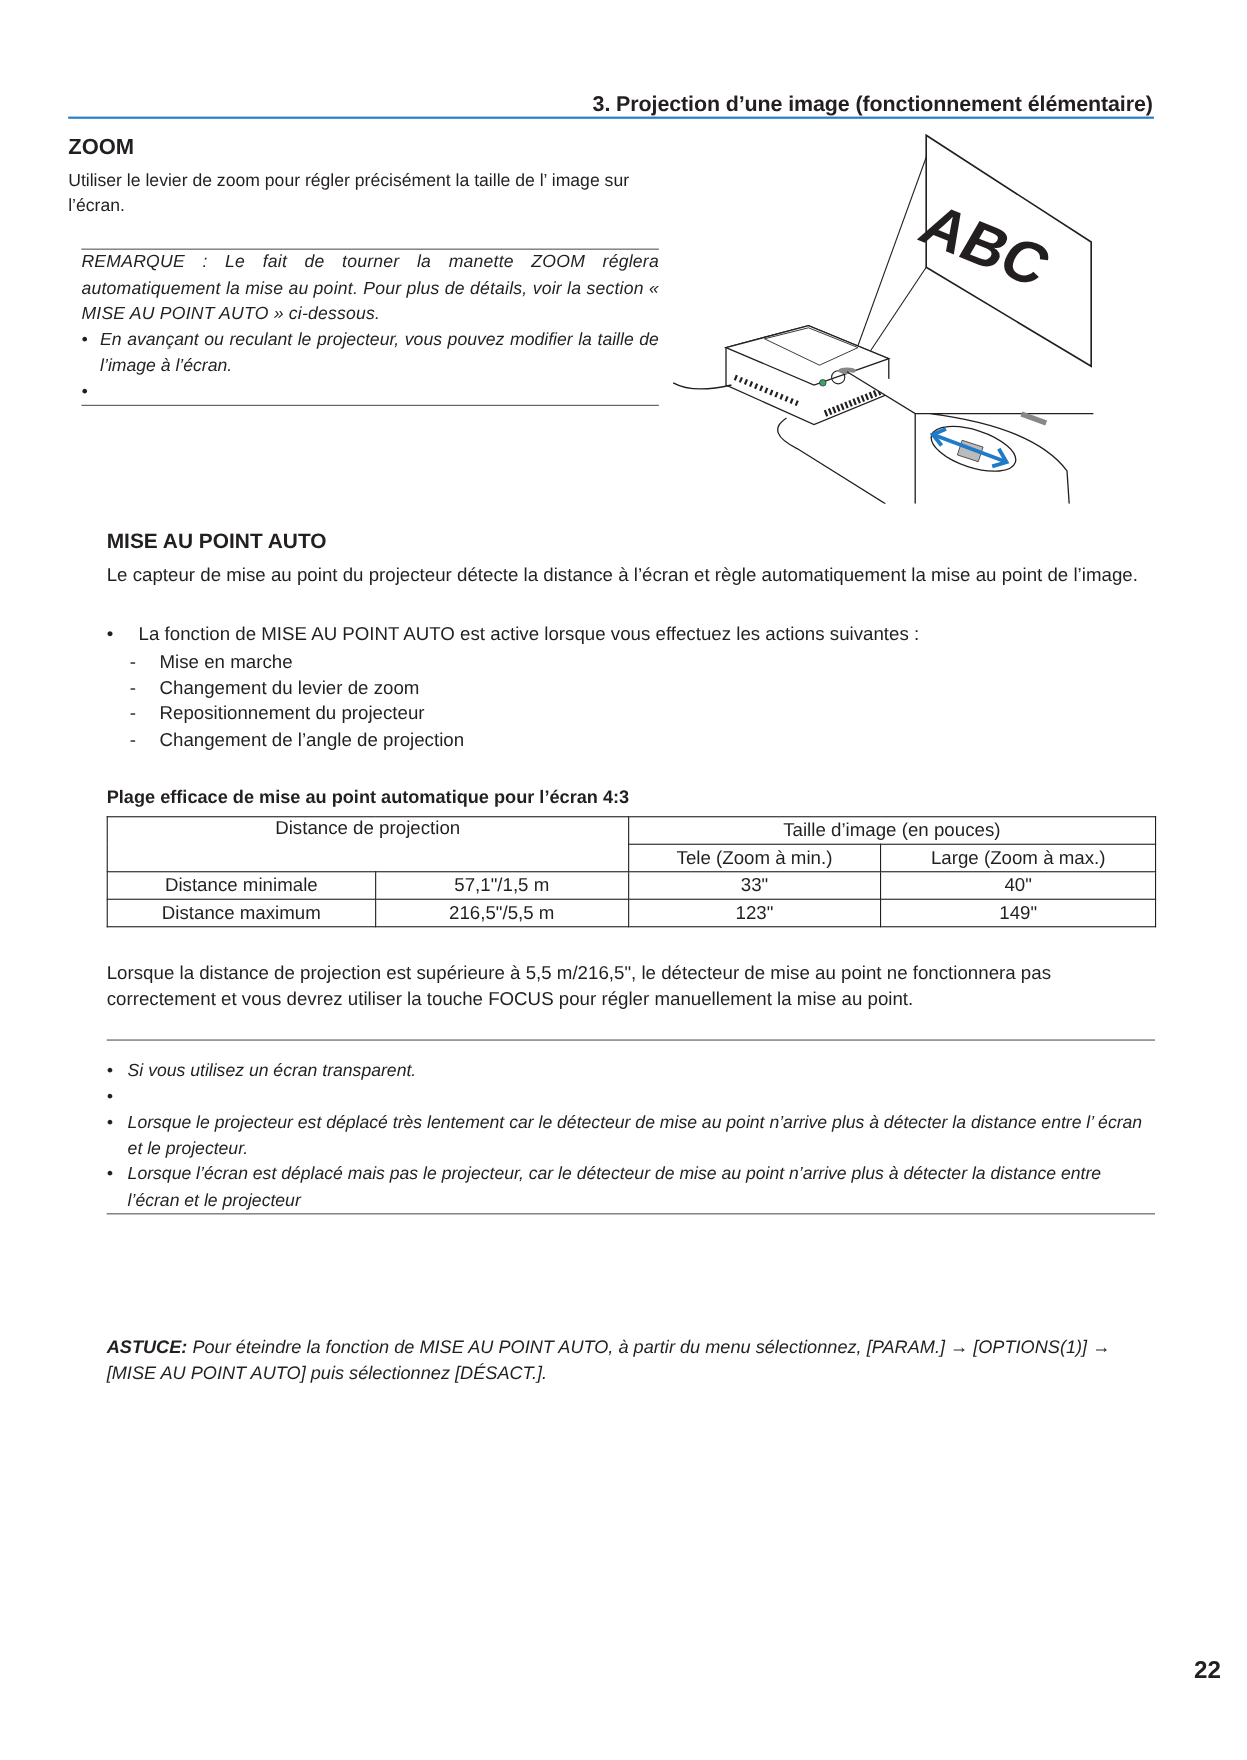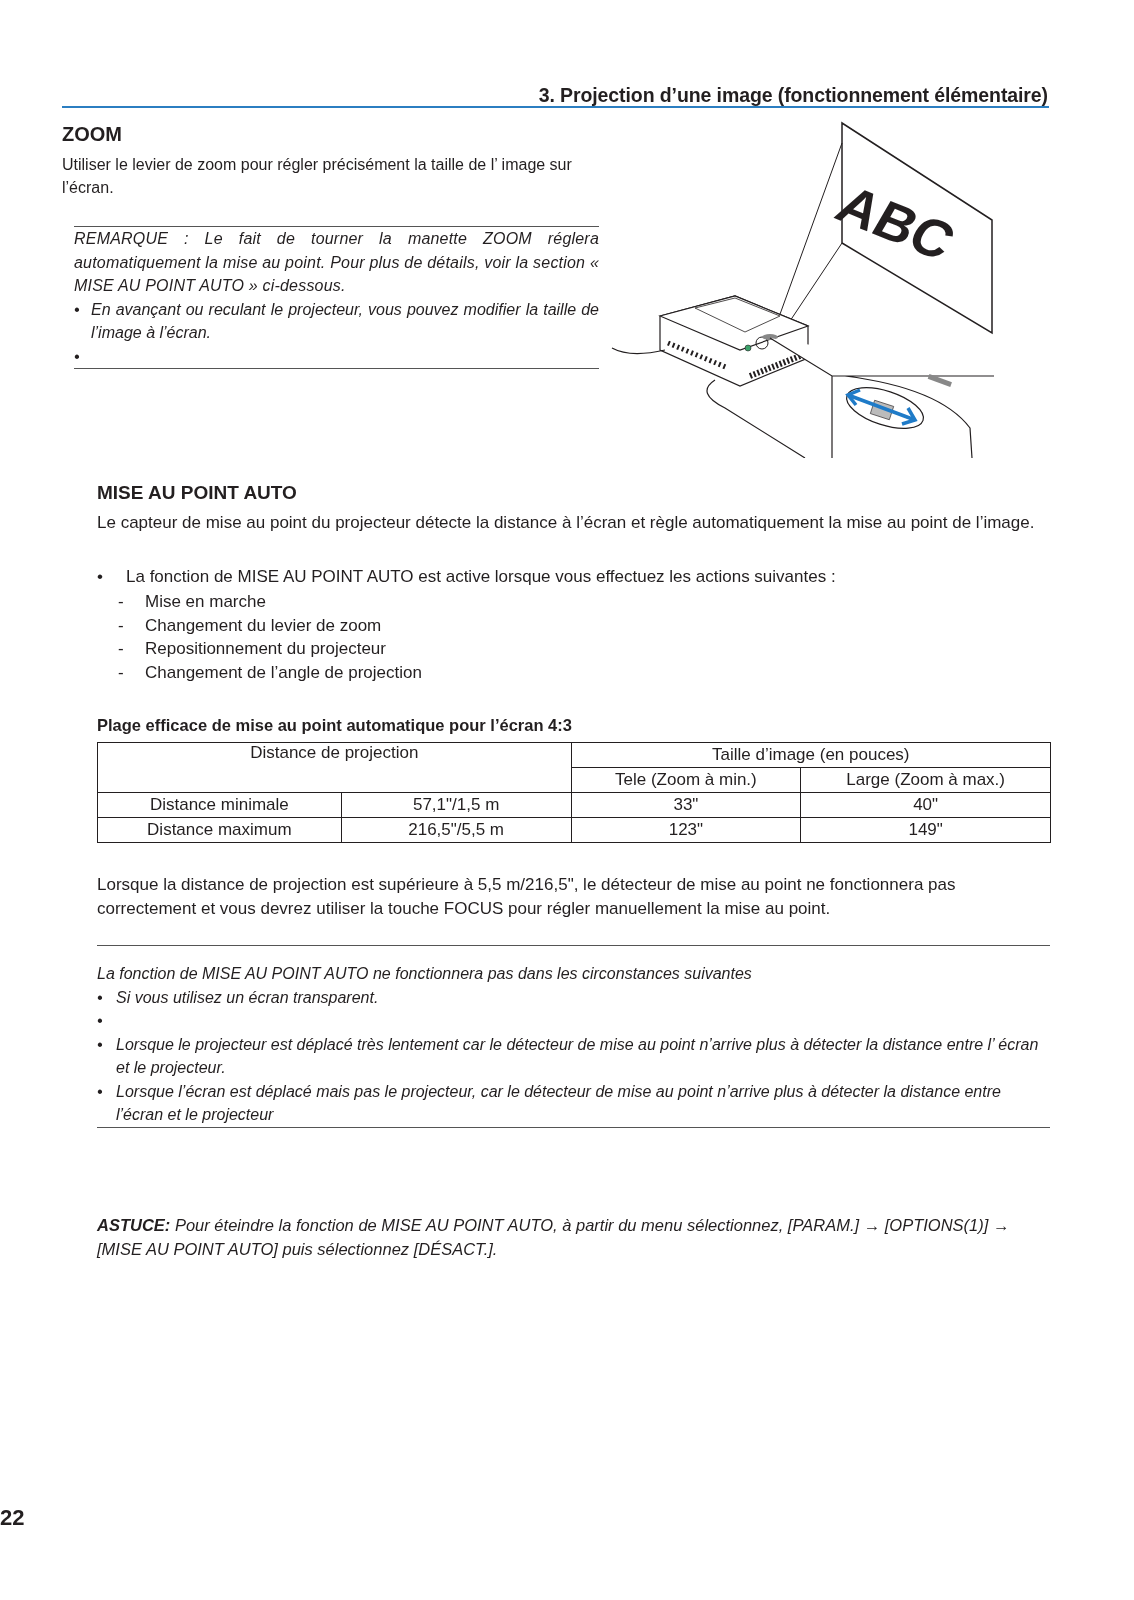--- a/index.html
+++ b/index.html
@@ -45,21 +45,21 @@
   .note2 {
     left: 97px; top: 945px; width: 953px;
     border-top: 1px solid #555; border-bottom: 1px solid #555;
     font-style: italic; font-size: 16px; line-height: 23.5px;
   }
   .note2 .gap { height: 16px; }
   .note2 .bl { display: flex; }
   .note2 .bl .b { width: 19px; flex: none; }
   .tip { left: 97px; top: 1213px; width: 955px; font-style: italic; font-size: 16.5px; line-height: 24px; }
   .tip .lbl { font-weight: bold; }
-  .page-num { left: 0; top: 1505px; width: 1110px; text-align: left; font-weight: bold; font-size: 22px; }
+  .page-num { left: 0; top: 1505px; width: 1110px; text-align: right; font-weight: bold; font-size: 22px; }
 </style>
 </head>
 <body>
 
 <div class="abs header-title">3. Projection d’une image (fonctionnement élémentaire)</div>
 <div class="abs header-rule"></div>
 
 <div class="abs h-zoom">ZOOM</div>
 <div class="abs p-zoom">Utiliser le levier de zoom pour régler précisément la taille de l’ image sur l’écran.</div>
 
@@ -163,21 +163,20 @@
     <td>123"</td>
     <td>149"</td>
   </tr>
 </tbody>
   </table>
 
 <div class="abs p-after">Lorsque la distance de projection est supérieure à 5,5 m/216,5", le détecteur de mise au point ne fonctionnera pas correctement et vous devrez utiliser la touche FOCUS pour régler manuellement la mise au point.</div>
 
 <div class="abs note2">
   <div class="gap"></div>
-  <div>La fonction de MISE AU POINT AUTO ne fonctionnera pas dans les circonstances suivantes</div>
   <div class="bl">
       <span class="b">•</span>
       <span>Si vous utilisez un écran transparent.</span>
     </div>
   <div class="bl">
       <span class="b">•</span>
     </div>
   <div class="bl">
       <span class="b">•</span>
       <span>Lorsque le projecteur est déplacé très lentement car le détecteur de mise au point n’arrive plus à détecter la distance entre l’ écran et le projecteur.</span>

